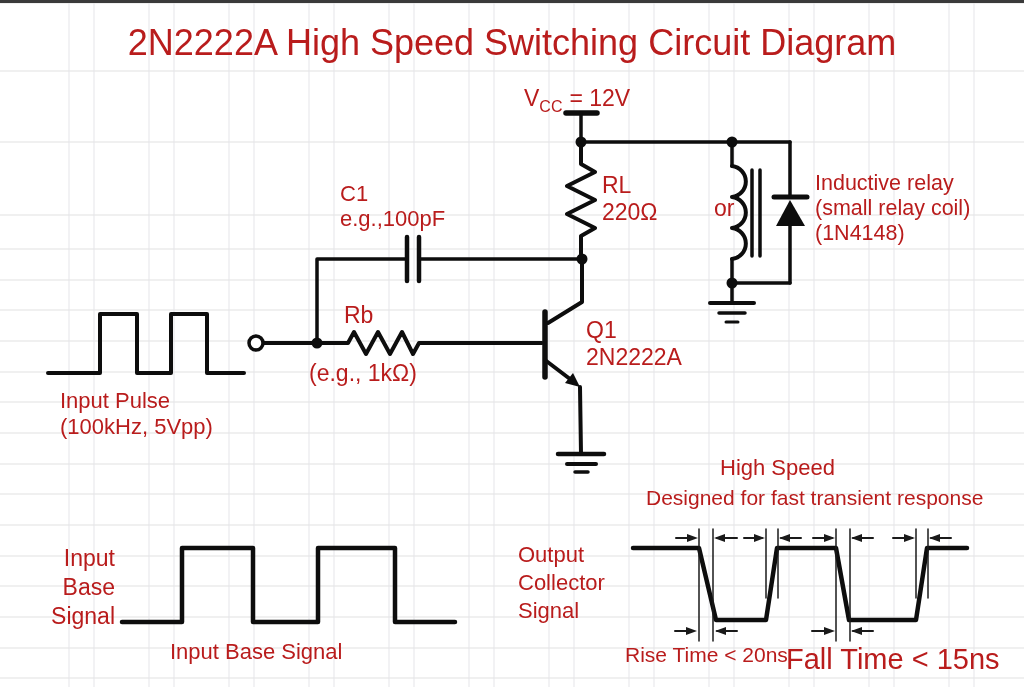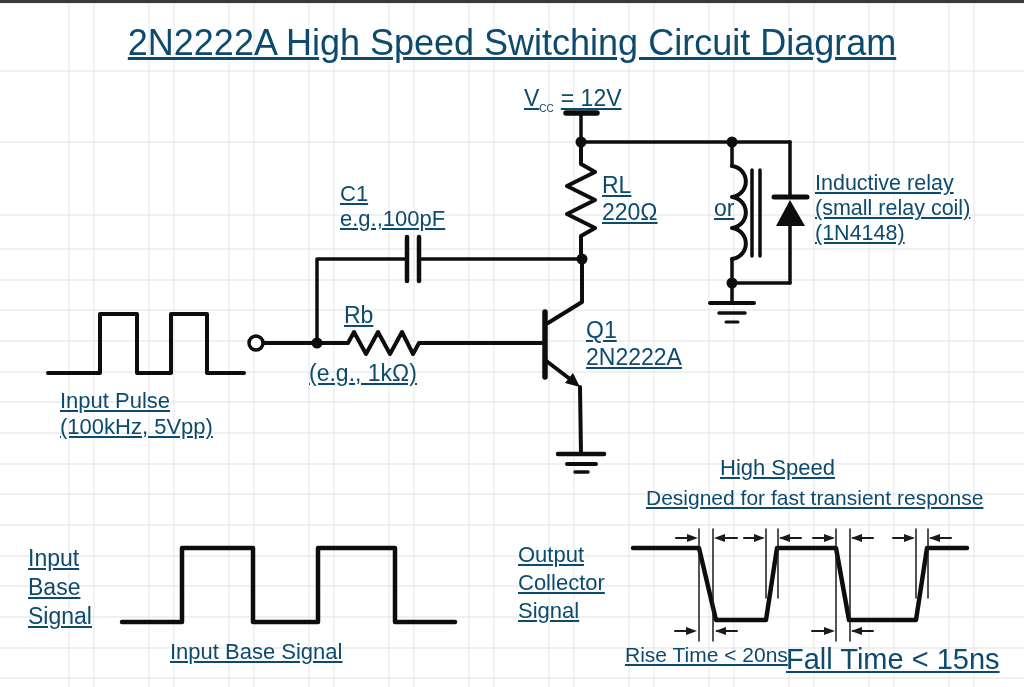--- a/index.html
+++ b/index.html
@@ -1,26 +1,26 @@
 <!DOCTYPE html>
 <html><head>
 <meta charset="utf-8">
 <style>
   html,body{margin:0;padding:0;background:#ffffff;}
   #stage{
     position:relative;width:1024px;height:687px;overflow:hidden;
     background:#ffffff;font-family:"Liberation Sans", sans-serif;color:#0a0a0a;
   }
   #diagram-svg{position:absolute;left:0;top:0;width:1024px;height:687px;}
-  .lbl{position:absolute;white-space:nowrap;color:#0c4a6e;text-decoration:underline;}
+  .lbl{position:absolute;white-space:nowrap;color:#b91c1c;}
   .c{}
-  .r{}
+  .r{text-align:right;}
   #title{left:0;right:0;top:22px;font-size:36px;text-align:center;}
   #vcc{left:524px;top:85px;font-size:23px;}
-  #vcc sub{font-size:10px;}
+  #vcc sub{font-size:16px;}
   #vcc .rest{margin-left:7px;}
   #rl-label{left:602px;top:172px;font-size:23px;line-height:27px;}
   #or-label{left:681px;top:195px;font-size:23px;margin-left:33px;}
   #inductive-label{left:815px;top:171px;font-size:21.5px;line-height:25px;}
   #c1-label{left:340px;top:181px;width:152px;font-size:22px;line-height:25px;}
   #rb-name{left:344px;top:302px;width:80px;font-size:23px;}
   #rb-value{left:309px;top:360px;width:150px;font-size:23px;}
   #q1-label{left:586px;top:317px;font-size:23px;line-height:27px;}
   #input-pulse-label{left:60px;top:388px;width:200px;font-size:22px;line-height:26px;}
   #base-stack{left:28px;top:544px;width:87px;font-size:23px;line-height:29px;}

